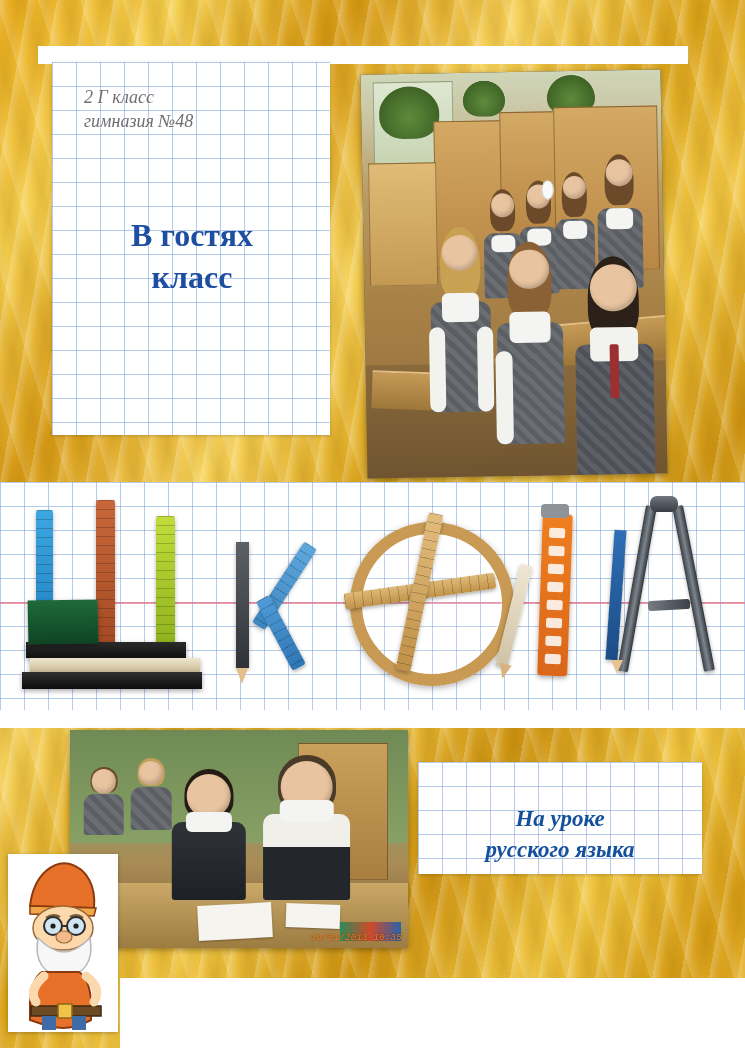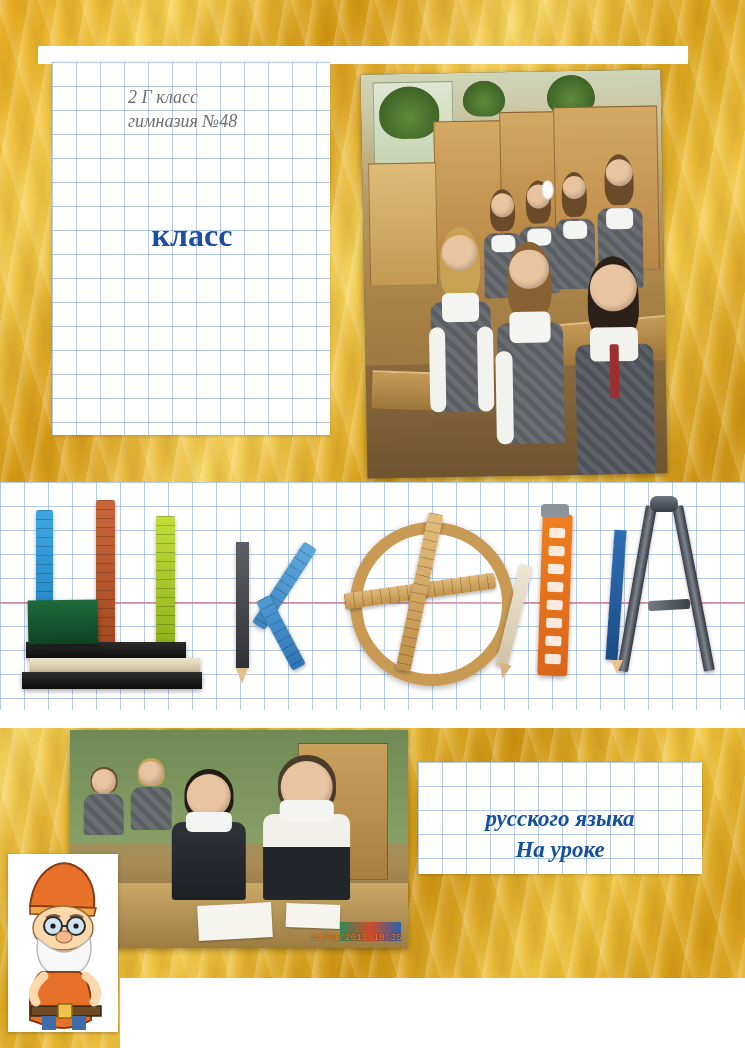--- a/index.html
+++ b/index.html
@@ -75,21 +75,20 @@
   .class-info {
     position: absolute;
     left: 84px; top: 86px;
     width: 220px;
     color: #6f6f6f;
     font-family: "Liberation Serif", serif;
     font-style: italic;
     font-size: 18px;
     line-height: 1.33;
     text-shadow: 0 1px 0 rgba(255,255,255,0.7);
-    margin-left: 44px;
   }
   .class-info div { white-space: pre; }
 
   .title {
     position: absolute;
     left: 66px; top: 214px;
     width: 252px;
     text-align: center;
     color: #1d4ea2;
     font-family: "Liberation Serif", serif;
@@ -118,21 +117,21 @@
     position: absolute;
     overflow: hidden;
     background: #7c6b54;
     box-shadow: 0 2px 6px rgba(0,0,0,0.35);
   }
   #photo-classroom {
     left: 364px; top: 72px; width: 300px; height: 404px;
     transform: rotate(-1deg);
   }
   #photo-lesson {
-    left: 70px; top: 730px; width: 338px; height: 218px;
+    left: 70px; top: 730px; width: 338px; height: 218px; font-style: italic;
   }
 
   
   .cls-bg {
     position: absolute; inset: 0;
     background:
       linear-gradient(to bottom, #cfd6b9 0%, #c9c3a0 12%, #b99b63 30%, #a98247 55%, #8e6a39 100%);
   }
   .cls-cabinet {
     position: absolute;
@@ -291,20 +290,21 @@
   <div class="white-mat" id="mat-bottom"></div>
 
   <div class="grid-paper" id="grid-top"></div>
 
   <div class="class-info">
     <div>2 Г класс</div>
     <div>гимназия №48</div>
   </div>
 
   <div class="title">
+    <div>В гостях</div>
     <div>класс</div>
   </div>
 
   <div class="photo" id="photo-classroom">
     <div class="cls-bg"></div>
 
     <div class="cls-window" style="left:4%;top:2%;width:26%;height:22%;"></div>
     <div class="cls-plant" style="left:6%;top:3%;width:20%;height:13%;"></div>
     <div class="cls-plant" style="left:34%;top:2%;width:14%;height:9%;"></div>
     <div class="cls-plant" style="left:62%;top:1%;width:16%;height:10%;"></div>
@@ -444,22 +444,22 @@
 
     <div class="les-paper" style="left:38%;bottom:4%;width:22%;height:16%;transform:rotate(-3deg);"></div>
     <div class="les-paper" style="left:64%;bottom:9%;width:16%;height:11%;transform:rotate(2deg);"></div>
     <div class="les-book" style="left:80%;bottom:3%;width:18%;height:9%;"></div>
 
     <div class="timestamp">14/01/2013  10:35</div>
   </div>
 
   <div class="grid-paper" id="grid-bottom"></div>
   <div class="caption">
+    <div>На уроке</div>
     <div>русского языка</div>
-    <div>На уроке</div>
   </div>
 
   <div id="gnome">
     <svg viewBox="0 0 110 178" width="110" height="178" aria-hidden="true">
 
       <path d="M22 52 C26 18 48 6 62 10 C80 15 88 34 86 54 Z" fill="#e8712a" stroke="#8a3a10" stroke-width="2"></path>
       <path d="M22 52 L88 54 L86 62 L22 60 Z" fill="#f0a74a" stroke="#8a3a10" stroke-width="1.5"></path>
 
       <ellipse cx="55" cy="74" rx="30" ry="22" fill="#fbd9ad" stroke="#9b6a34" stroke-width="1.5"></ellipse>
 

